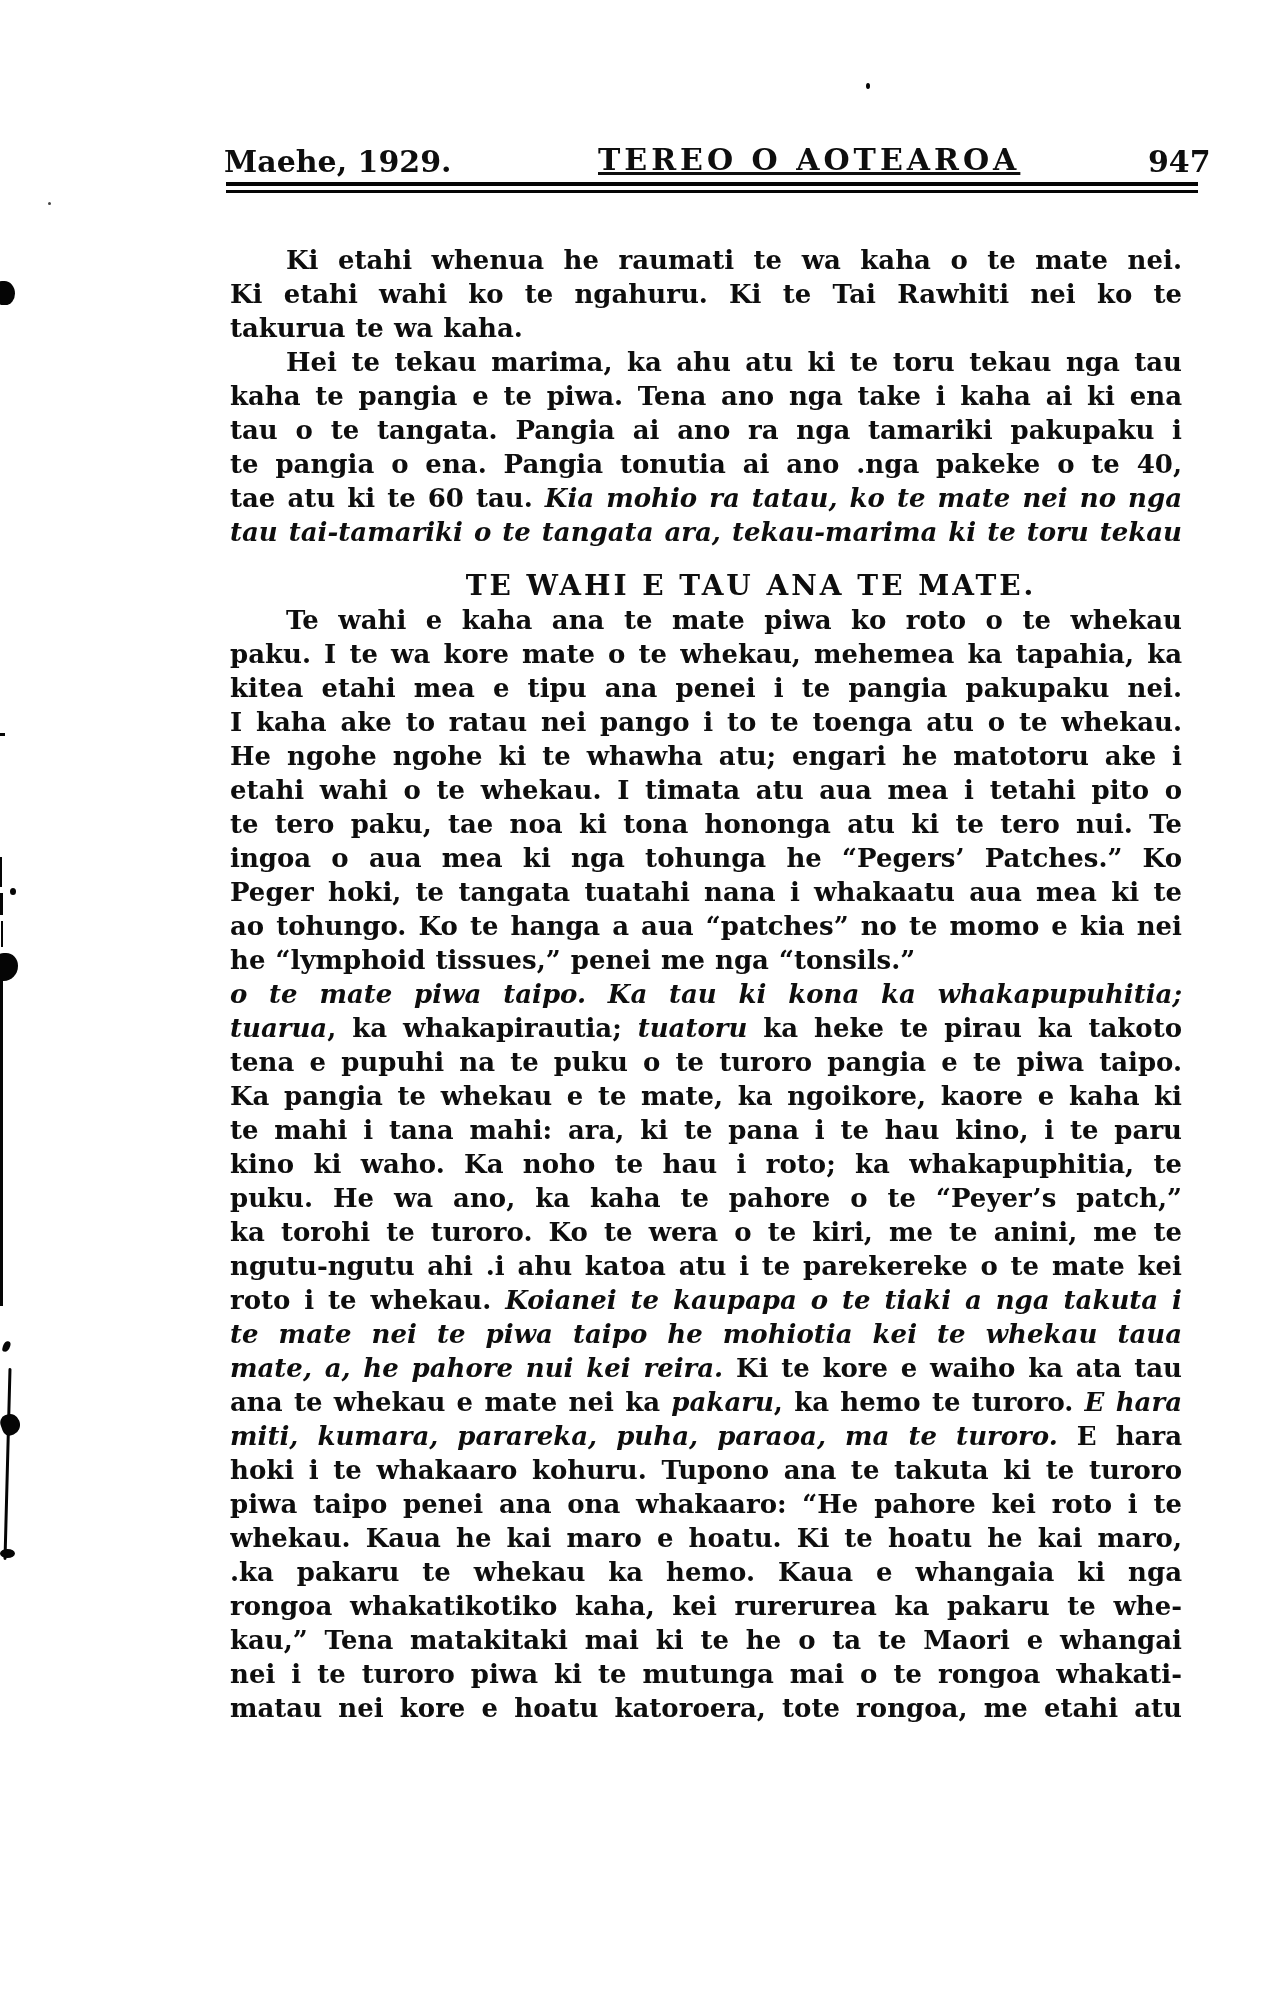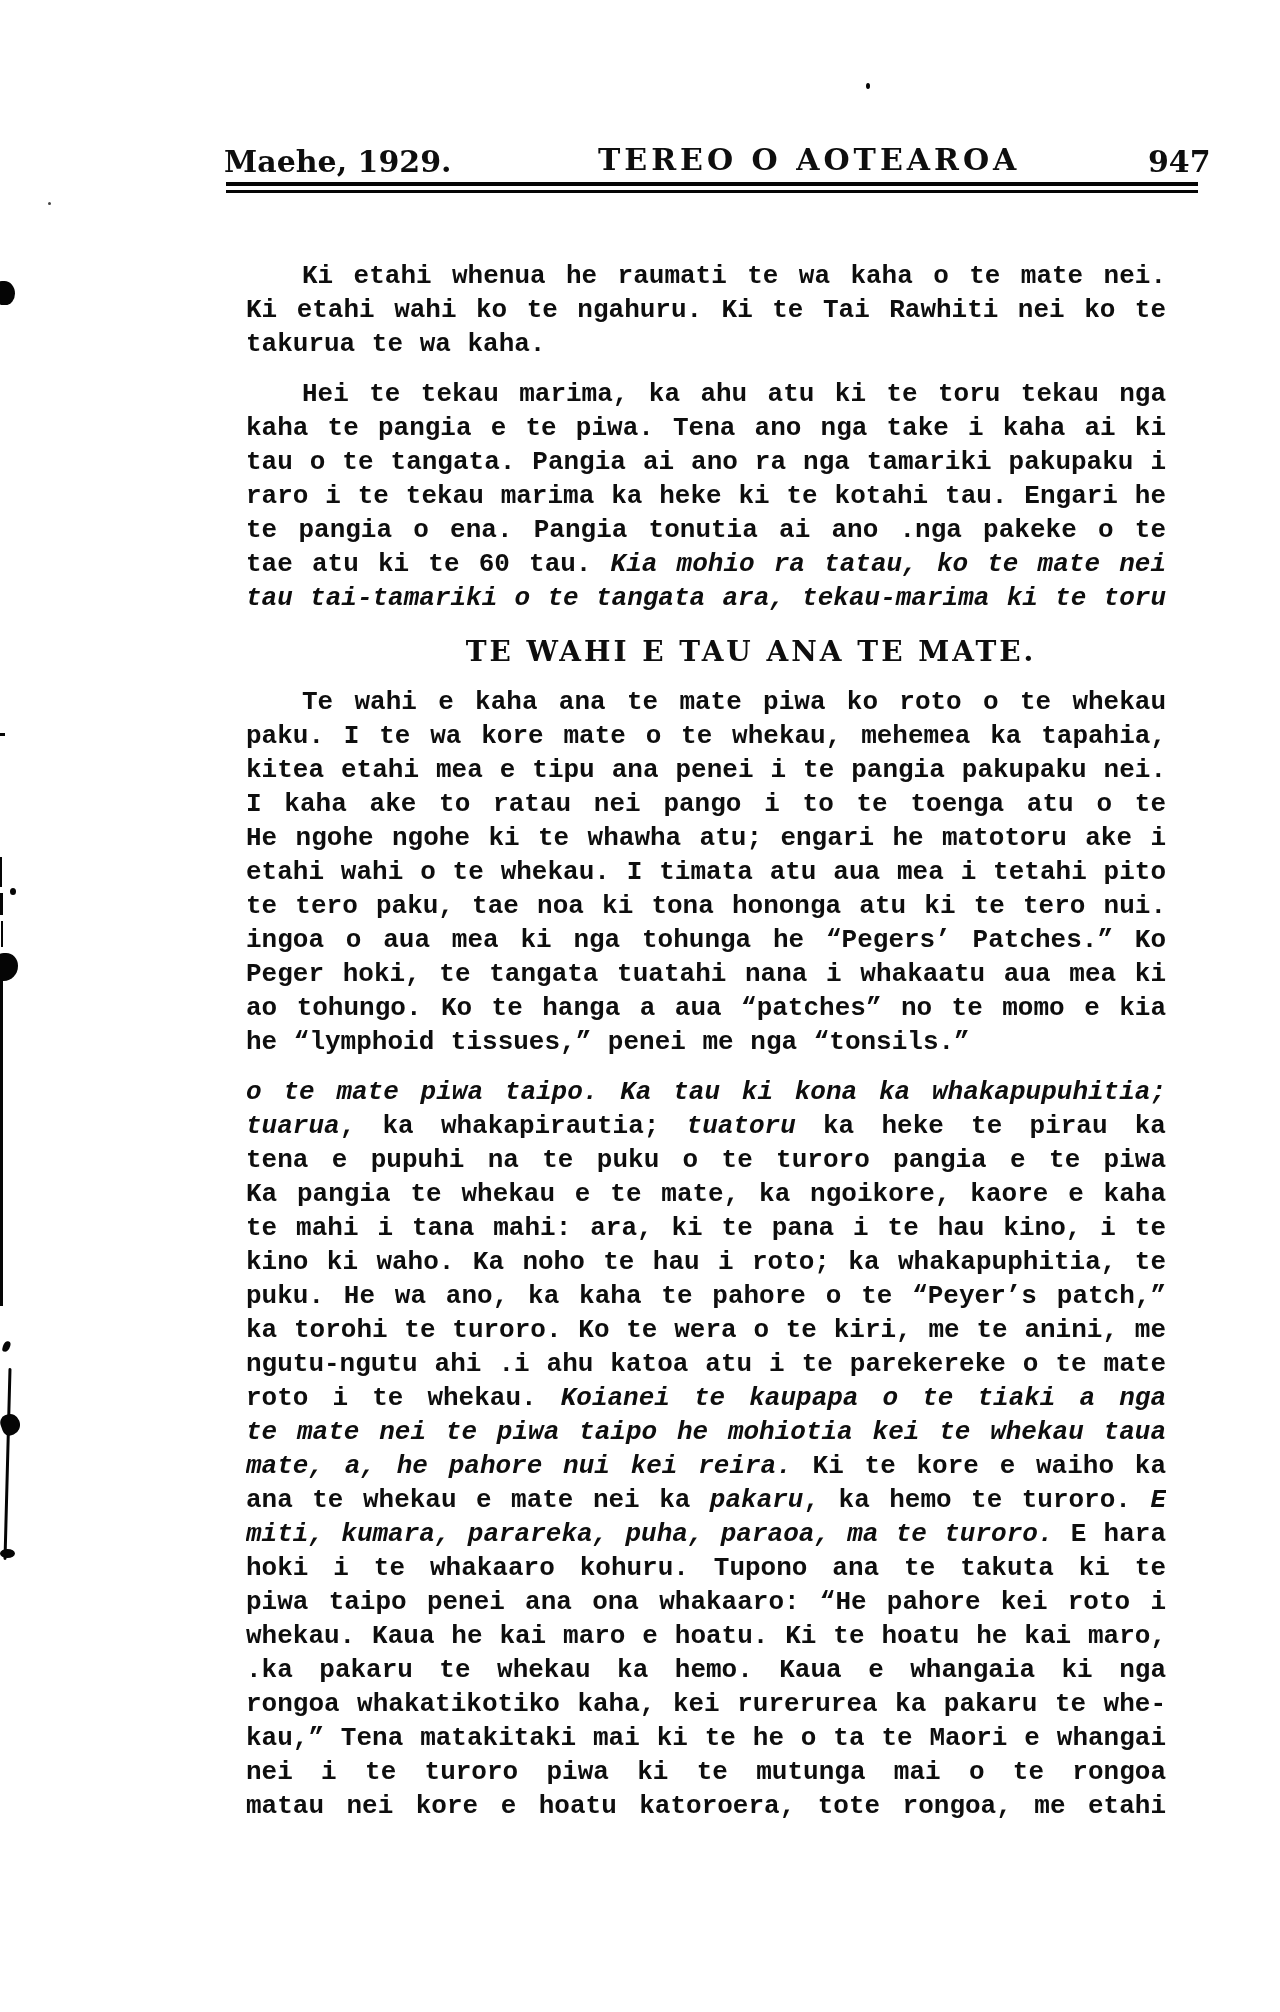--- a/index.html
+++ b/index.html
@@ -7,32 +7,32 @@
     position:relative;
     width:1280px;height:2012px;
     background:#ffffff;
     color:#0e0e0e;
     font-family:"DejaVu Serif", serif;
     font-weight:700;
     overflow:hidden;
   }
   
   .hdr-left{position:absolute;left:224px;top:146px;font-size:30px;line-height:32px;}
-  .hdr-center{position:absolute;left:598px;top:144px;font-size:30px;line-height:32px;letter-spacing:4px;}
+  .hdr-center{position:absolute;left:598px;top:144px;font-size:30px;line-height:32px;letter-spacing:4px;text-decoration:underline;}
   .hdr-right{position:absolute;left:1148px;top:146px;font-size:30px;line-height:32px;}
   .rule{position:absolute;left:226px;width:972px;background:#050505;}
   .rule-top{top:182px;height:4px;}
   .rule-bottom{top:190px;height:3px;}
   
   .text-column{
     position:absolute;left:230px;top:243px;width:952px;
     font-size:26px;line-height:34px;
     text-rendering:optimizeLegibility;
   }
-  .para{margin:16px;font-family:Liberation Mono, monospace;}
+  .para{margin:0;}
   .line{height:34px;overflow:hidden;text-align:justify;word-spacing:1px;}
   .line.j{text-align-last:justify;}
   .line.ind{padding-left:56px;}
   .it{font-style:italic;}
   .heading{
     text-align:center;padding-left:90px;
     font-size:28px;line-height:34px;letter-spacing:3px;
     margin-top:20px;margin-bottom:0;
     white-space:nowrap;
   }
@@ -67,21 +67,20 @@
   <div class="text-column">
       <div class="para">
         <div class="line j ind"><span>Ki etahi whenua he raumati te wa kaha o te mate nei.</span></div>
         <div class="line j"><span>Ki etahi wahi ko te ngahuru.  Ki te Tai Rawhiti nei ko te</span></div>
         <div class="line"><span>takurua te wa kaha.</span></div>
       </div>
       <div class="para">
         <div class="line j ind"><span>Hei te tekau marima, ka ahu atu ki te toru tekau nga tau</span></div>
         <div class="line j"><span>kaha te pangia e te piwa. Tena ano nga take i kaha ai ki ena</span></div>
         <div class="line j"><span>tau o te tangata.  Pangia ai ano ra nga tamariki pakupaku i</span></div>
-        <div class="line j"><span>raro i te tekau marima ka heke ki te kotahi tau.  Engari he iti</span></div>
         <div class="line j"><span>te pangia o ena.  Pangia tonutia ai ano .nga pakeke o te 40,</span></div>
         <div class="line j"><span>tae atu ki te 60 tau.  </span><span class="it">Kia mohio ra tatau, ko te mate nei no nga</span></div>
         <div class="line j"><span class="it">tau tai-tamariki o te tangata ara, tekau-marima ki te toru tekau</span></div>
       </div>
       <div class="heading">TE WAHI E TAU ANA TE MATE.</div>
       <div class="para">
         <div class="line j ind"><span>Te wahi e kaha ana te mate piwa ko roto o te whekau</span></div>
         <div class="line j"><span>paku.  I te wa kore mate o te whekau, mehemea ka tapahia, ka</span></div>
         <div class="line j"><span>kitea etahi mea e tipu ana penei i te pangia pakupaku nei.</span></div>
         <div class="line j"><span>I kaha ake to ratau nei pango i to te toenga atu o te whekau.</span></div>

